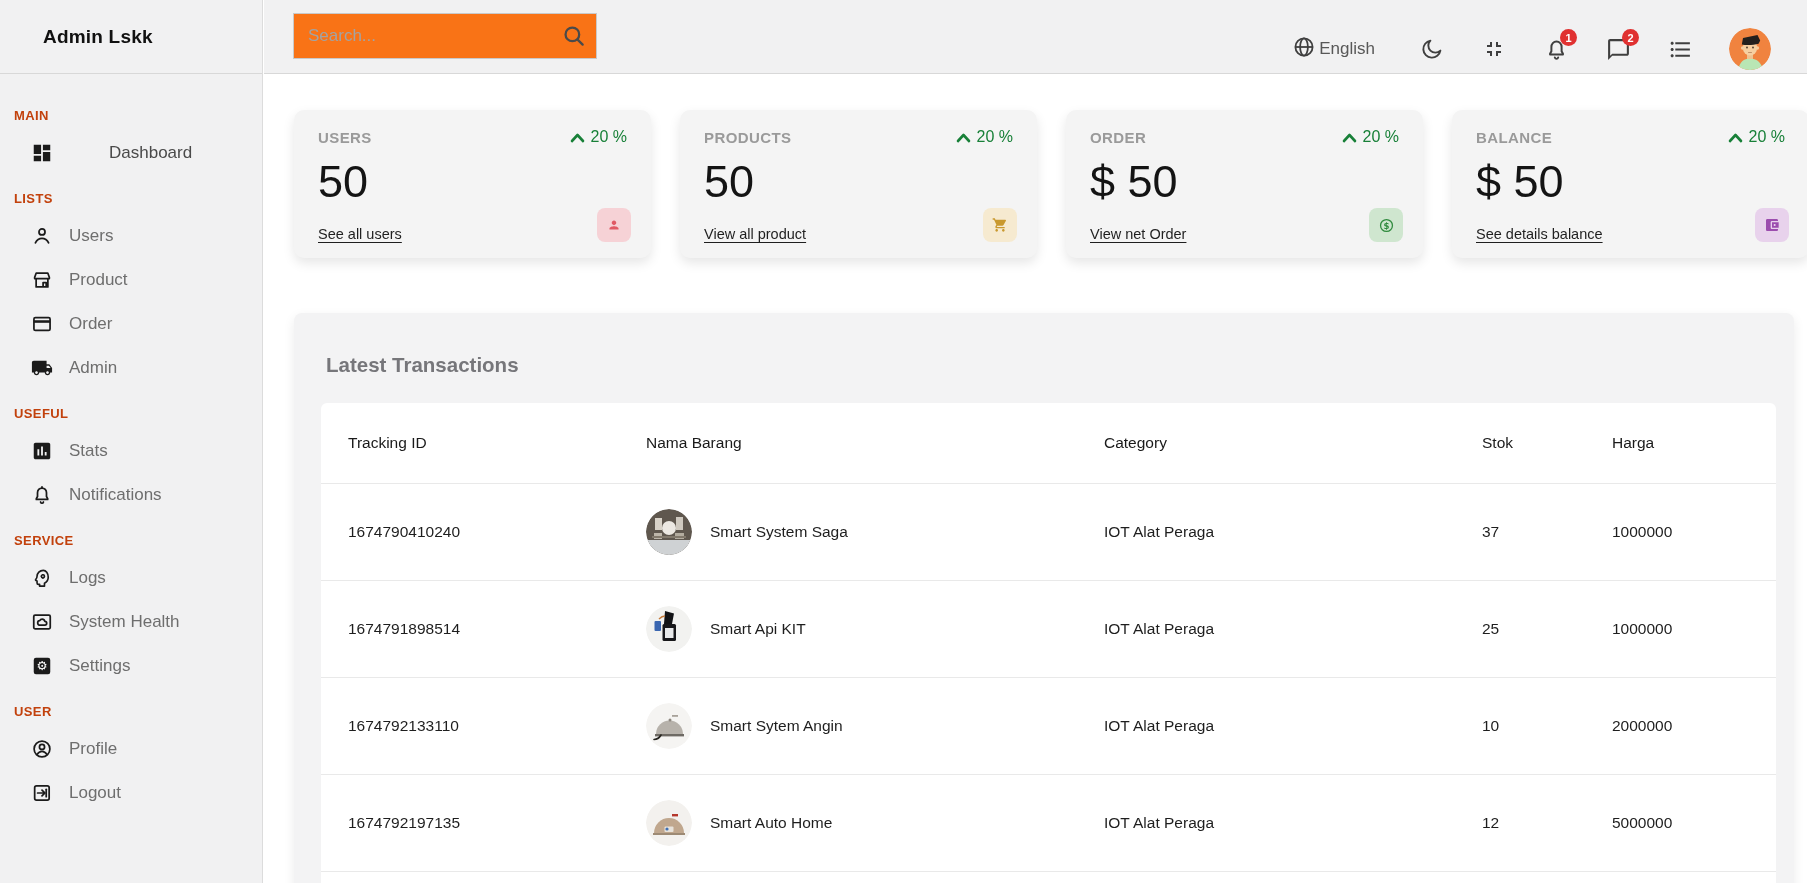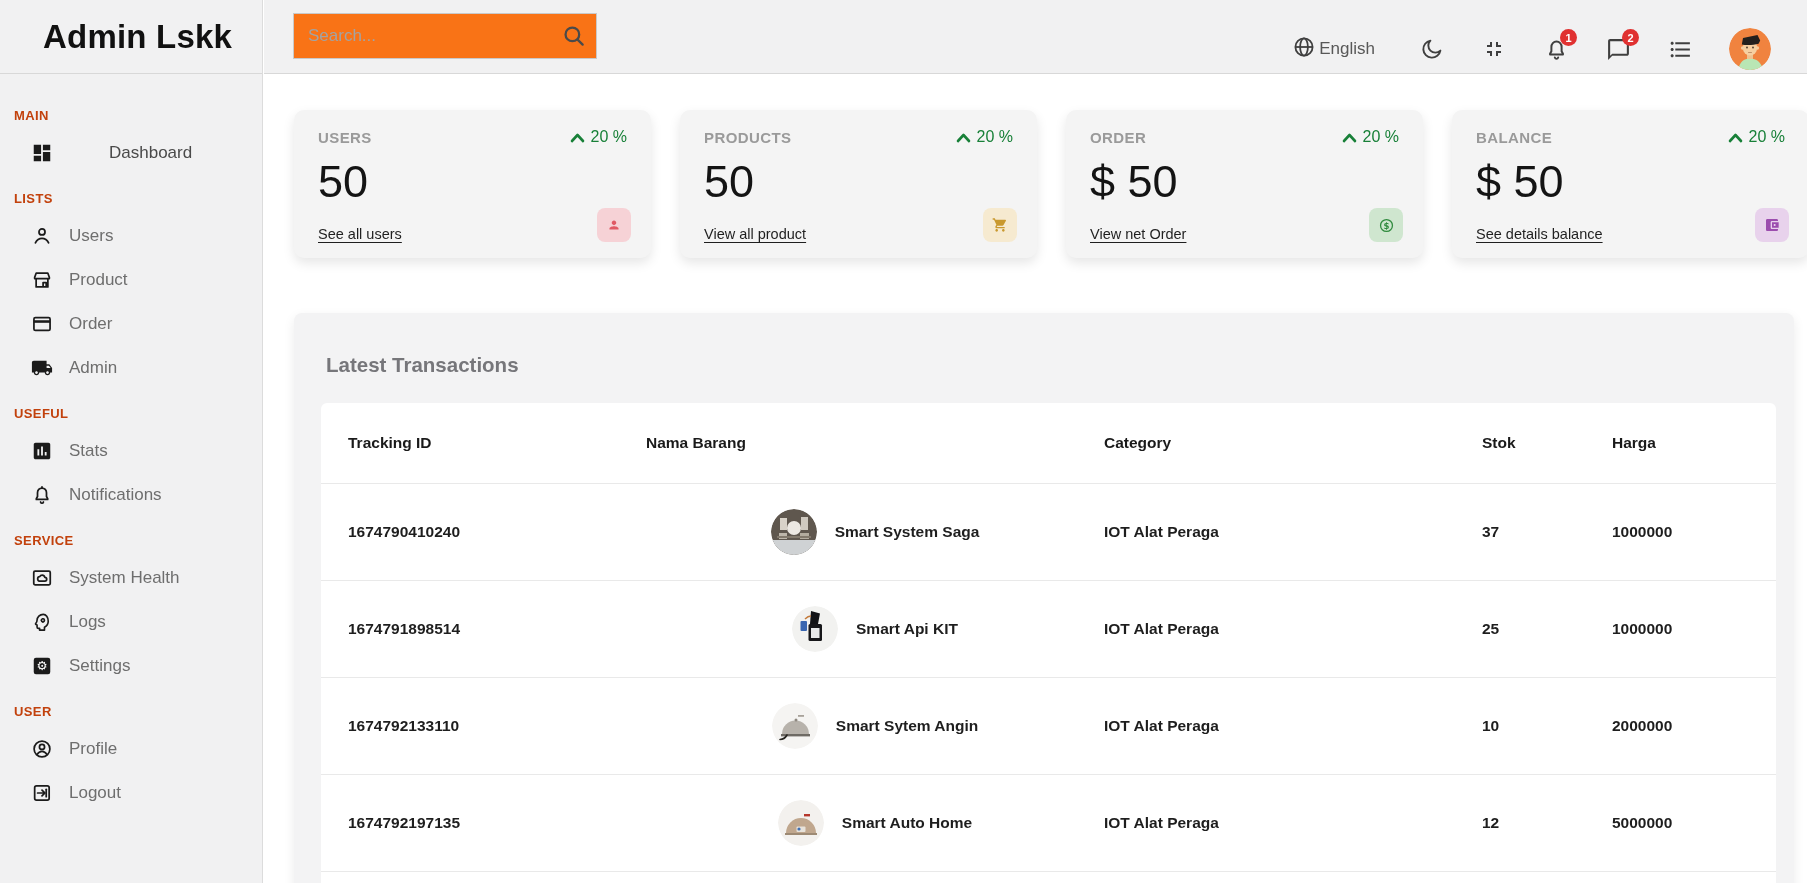--- a/index.html
+++ b/index.html
@@ -4,21 +4,21 @@
 <style>
   * { margin:0; padding:0; box-sizing:border-box; }
   html,body { width:1807px; height:883px; overflow:hidden; }
   body { font-family:"Liberation Sans", sans-serif; background:#ffffff; color:#222; }
   .app { position:relative; width:1807px; height:883px; background:#fff; overflow:hidden; }
 
   
   .sidebar { position:absolute; left:0; top:0; width:263px; height:883px;
              background:#f1f1f2; border-right:1px solid #dcdcdc; }
   .logo { height:74px; border-bottom:1px solid #d8d8d8; display:flex; align-items:center; padding-left:43px; }
-  .logo-text { font-size:33px; font-weight:700; color:#111; letter-spacing:.2px; }
+  .logo-text { font-size:19px; font-weight:700; color:#111; letter-spacing:.2px; }
   .nav { padding-top:18px; }
   .nav-section-label { padding:16px 12px 8px 14px; font-size:13px; font-weight:700; color:#c2410c; letter-spacing:.4px; }
   .nav-item { height:44px; display:flex; align-items:center; padding-left:30px; gap:16px; cursor:pointer; }
   .nav-item .nicon { width:23px; height:23px; display:flex; align-items:center; justify-content:center; flex:0 0 auto; }
   .nav-item .nlabel { font-size:17px; color:#6e6e6e; }
   .nav-item.active .nlabel { color:#4a4a4a;margin-left:40px; }
   .nicon svg { display:block; }
 
   
   .topbar { position:absolute; left:264px; top:0; width:1543px; height:74px;
@@ -61,25 +61,25 @@
 
   
   .panel { position:absolute; left:30px; top:238px; width:1500px; height:645px;
            background:#f3f3f4; border-radius:8px; box-shadow:0 4px 12px rgba(0,0,0,.08); }
   .panel-title { position:absolute; left:32px; top:40px; font-size:20.5px; font-weight:700; color:#76767a; }
   .table-card { position:absolute; left:27px; top:90px; width:1455px; height:500px;
                 background:#ffffff; border-radius:6px; overflow:hidden; }
   table { width:100%; border-collapse:collapse; table-layout:fixed; }
   thead tr { height:80px; }
   tbody tr { height:97px; }
-  th, td { text-align:left; font-weight:700; font-size:15.5px; color:#1e1e1e; vertical-align:middle; }
+  th, td { text-align:left; font-weight:400; font-size:15.5px; color:#1e1e1e; vertical-align:middle; }
   th { color:#1a1a1a; }
   th:first-child, td:first-child { padding-left:27px; }
   thead tr, tbody tr { border-bottom:1px solid #e9e9e9; }
-  .prod-cell { display:flex; align-items:center; gap:18px;justify-content:center; }
+  .prod-cell { display:flex; align-items:center; gap:18px; }
   .prod-img { width:46px; height:46px; border-radius:50%; overflow:hidden; flex:0 0 auto; }
   .prod-img svg { display:block; }
 </style>
 </head>
 <body>
 
 <div class="app">
 
   <aside class="sidebar">
     <div class="logo">
@@ -151,36 +151,36 @@
               <path d="M10.4 19.6c.3 1 1 1.4 1.6 1.4s1.3-.4 1.6-1.4" stroke-linecap="round"></path>
               <line x1="12" y1="4.4" x2="12" y2="3.1" stroke-linecap="round"></line>
             </svg>
         </span>
         <span class="nlabel">Notifications</span>
       </div>
 
       <div class="nav-section-label">SERVICE</div>
       <div class="nav-item">
         <span class="nicon">
-          <svg width="22" height="22" viewBox="0 0 24 24" fill="none" stroke="#1b1b1b" stroke-width="1.9">
-              <rect x="3" y="4.5" width="18" height="15" rx="1.4"></rect>
-              <path d="M9.1 15.3h6c1.1 0 2-.9 2-2s-.9-2-2-2c-.3-1.4-1.5-2.4-2.9-2.4-1.2 0-2.2.7-2.7 1.7-1.2.1-2.2 1.1-2.2 2.3 0 1.3 1 2.4 1.8 2.4z" stroke-linejoin="round"></path>
-            </svg>
-        </span>
-        <span class="nlabel">System Health</span>
-      </div>
-      <div class="nav-item">
-        <span class="nicon">
           <svg width="22" height="22" viewBox="0 0 24 24" fill="none" stroke="#1b1b1b" stroke-width="1.8" stroke-linejoin="round">
               <path d="M13.4 3.6c-3.9 0-6.8 2.9-6.8 6.6 0 1.9-.6 2.6-1.5 3.6-.3.3-.15.8.25.95l1.25.45v2.2c0 .9.7 1.6 1.6 1.6h1.2v1.9h5.3v-3.3c2.5-1.2 4.1-3.6 4.1-6.5 0-4.2-2.5-7.5-5.4-7.5z"></path>
               <circle cx="13" cy="10.2" r="1.7"></circle>
               <path d="M13 7.6v1M13 11.9v1M10.7 10.2h1M14.3 10.2h1" stroke-width="1.4"></path>
             </svg>
         </span>
         <span class="nlabel">Logs</span>
+      </div>
+      <div class="nav-item">
+        <span class="nicon">
+          <svg width="22" height="22" viewBox="0 0 24 24" fill="none" stroke="#1b1b1b" stroke-width="1.9">
+              <rect x="3" y="4.5" width="18" height="15" rx="1.4"></rect>
+              <path d="M9.1 15.3h6c1.1 0 2-.9 2-2s-.9-2-2-2c-.3-1.4-1.5-2.4-2.9-2.4-1.2 0-2.2.7-2.7 1.7-1.2.1-2.2 1.1-2.2 2.3 0 1.3 1 2.4 1.8 2.4z" stroke-linejoin="round"></path>
+            </svg>
+        </span>
+        <span class="nlabel">System Health</span>
       </div>
       <div class="nav-item">
         <span class="nicon">
           <svg width="22" height="22" viewBox="0 0 24 24">
               <rect x="3" y="3" width="18" height="18" rx="2.4" fill="#1b1b1b"></rect>
               <text x="12" y="16.8" font-size="13.5" text-anchor="middle" fill="#ffffff" font-family="DejaVu Sans">⚙</text>
             </svg>
         </span>
         <span class="nlabel">Settings</span>
       </div>

